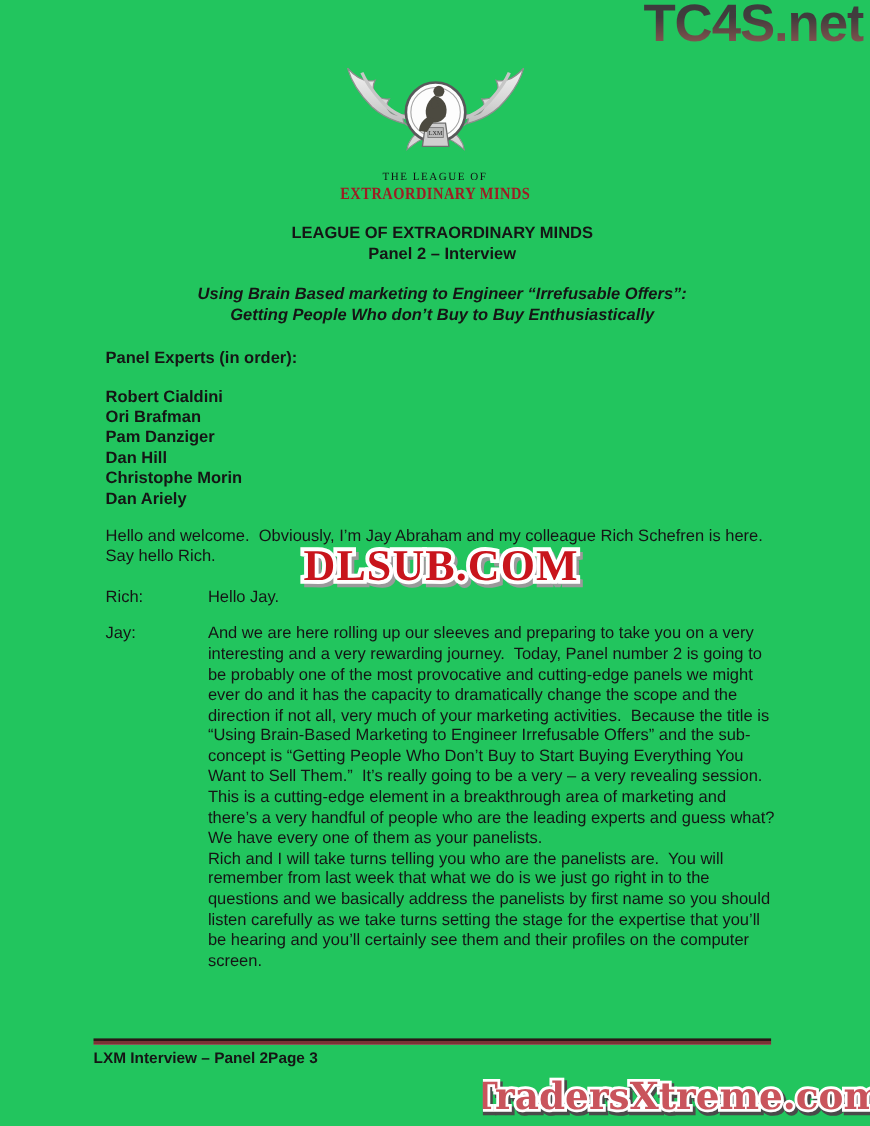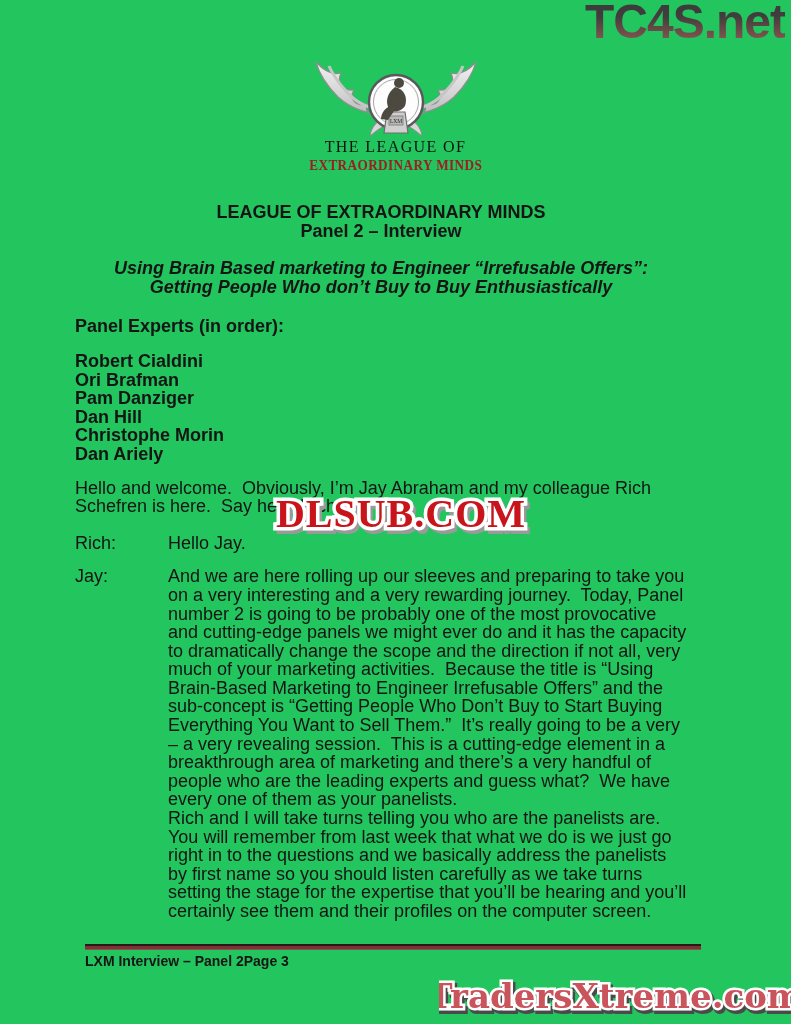--- a/index.html
+++ b/index.html
@@ -16,31 +16,31 @@
     background:linear-gradient(180deg,#3a3a3c 0%,#413c3d 40%,#7c524d 78%,#a08478 100%);
     -webkit-background-clip:text; background-clip:text; color:transparent;
   }
   .wm-dlsub { position:absolute; left:246px; top:484px; }
   .wm-traders { position:absolute; right:0px; top:972px; }
 
   
   .logo { position:absolute; top:58px; left:0; right:0; text-align:center; line-height:1; }
   .logo svg { display:block; margin:0 auto; }
   .logo-line1 {
-    font-family:"Liberation Serif", serif; font-size:16px; letter-spacing:1.4px;
-    color:#111; margin-top:1px;
+    font-family:"Liberation Serif", serif; font-size:10px; letter-spacing:1.4px;
+    color:#111; margin-top:19px;
   }
   .logo-line2 {
     font-family:"Liberation Serif", serif; font-weight:bold; font-size:15.5px;
     color:#9e1c24; display:inline-block; transform:scaleX(0.85); transform-origin:center;
     margin-top:2px; letter-spacing:0.5px;
   }
 
   
-  .content { position:absolute; left:75px; top:203px; width:612px; font-size:18px; line-height:18.6px; }
+  .content { position:absolute; left:96px; top:203px; width:612px; font-size:15px; line-height:18.6px; }
   .doc-title { text-align:center; font-weight:bold; white-space:pre-wrap; }
   .doc-subtitle { text-align:center; font-weight:bold; font-style:italic; margin-top:19px; white-space:pre-wrap; }
   .experts-heading { font-weight:bold; margin-top:21px; }
   .experts-list { font-weight:bold; margin-top:16px; }
   .para { margin-top:15px; white-space:pre-wrap; }
   .dialogue-row { display:grid; grid-template-columns:93px 1fr; }
   .row1 { margin-top:18px; }
   .row2 { margin-top:15px; }
   .row3 { margin-top:0; }
   .speaker { white-space:pre; }

